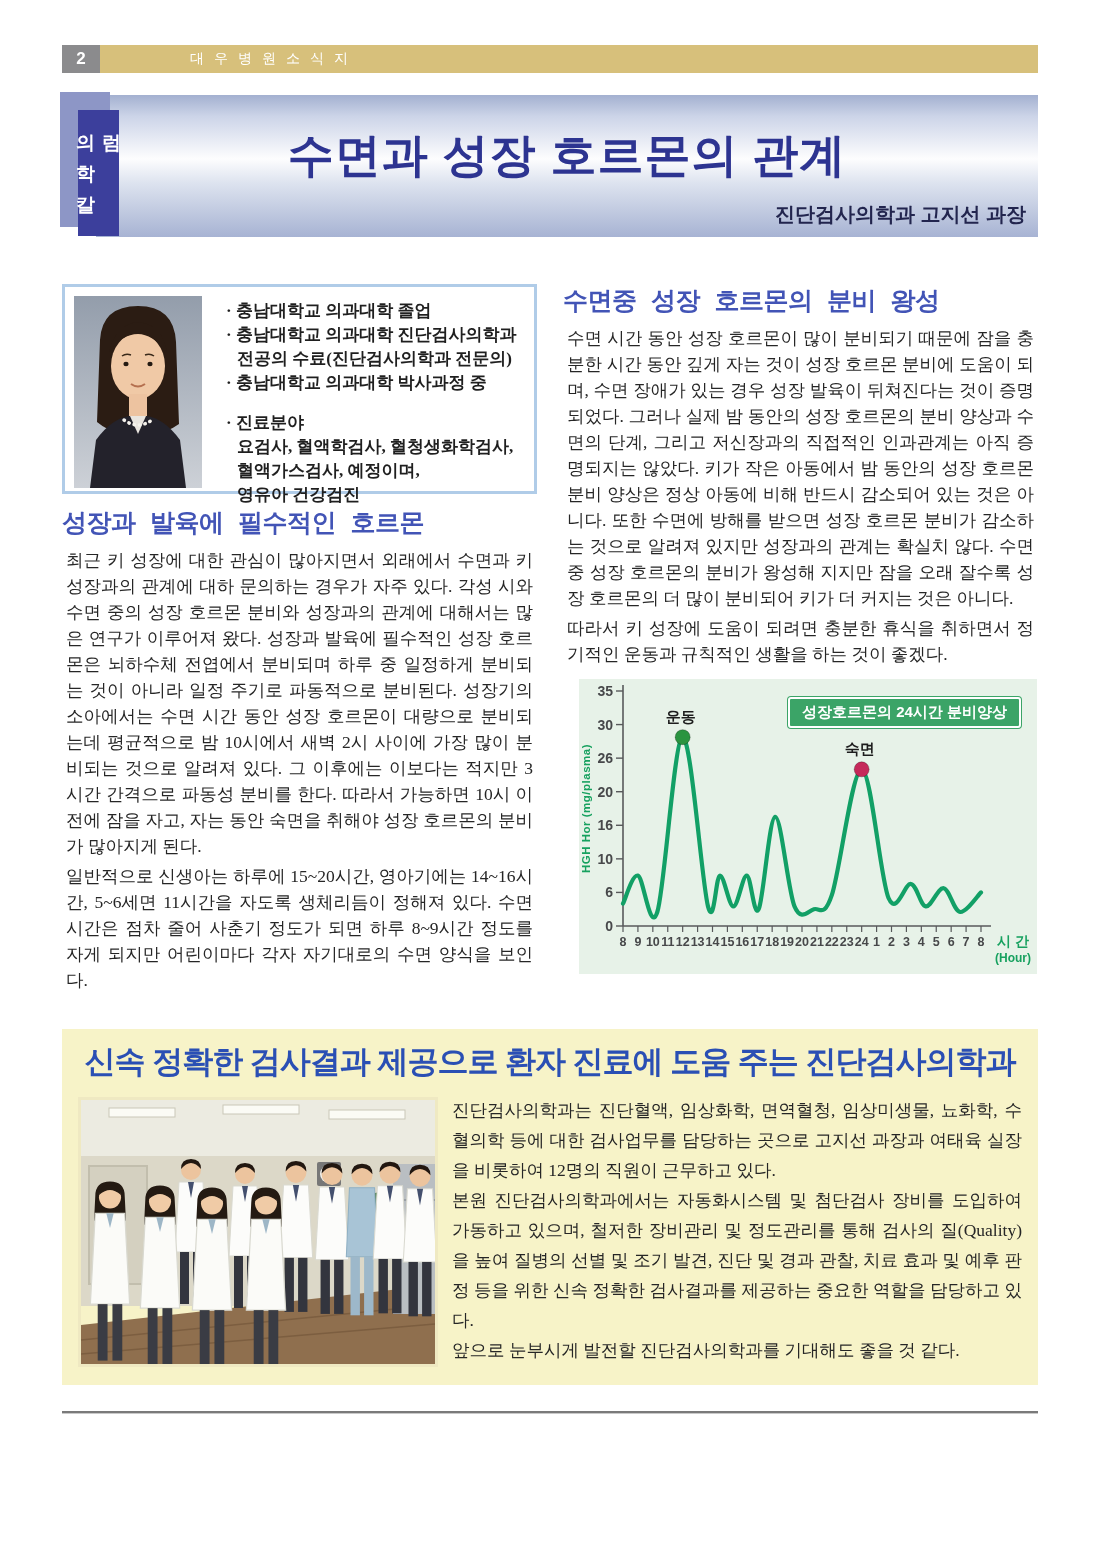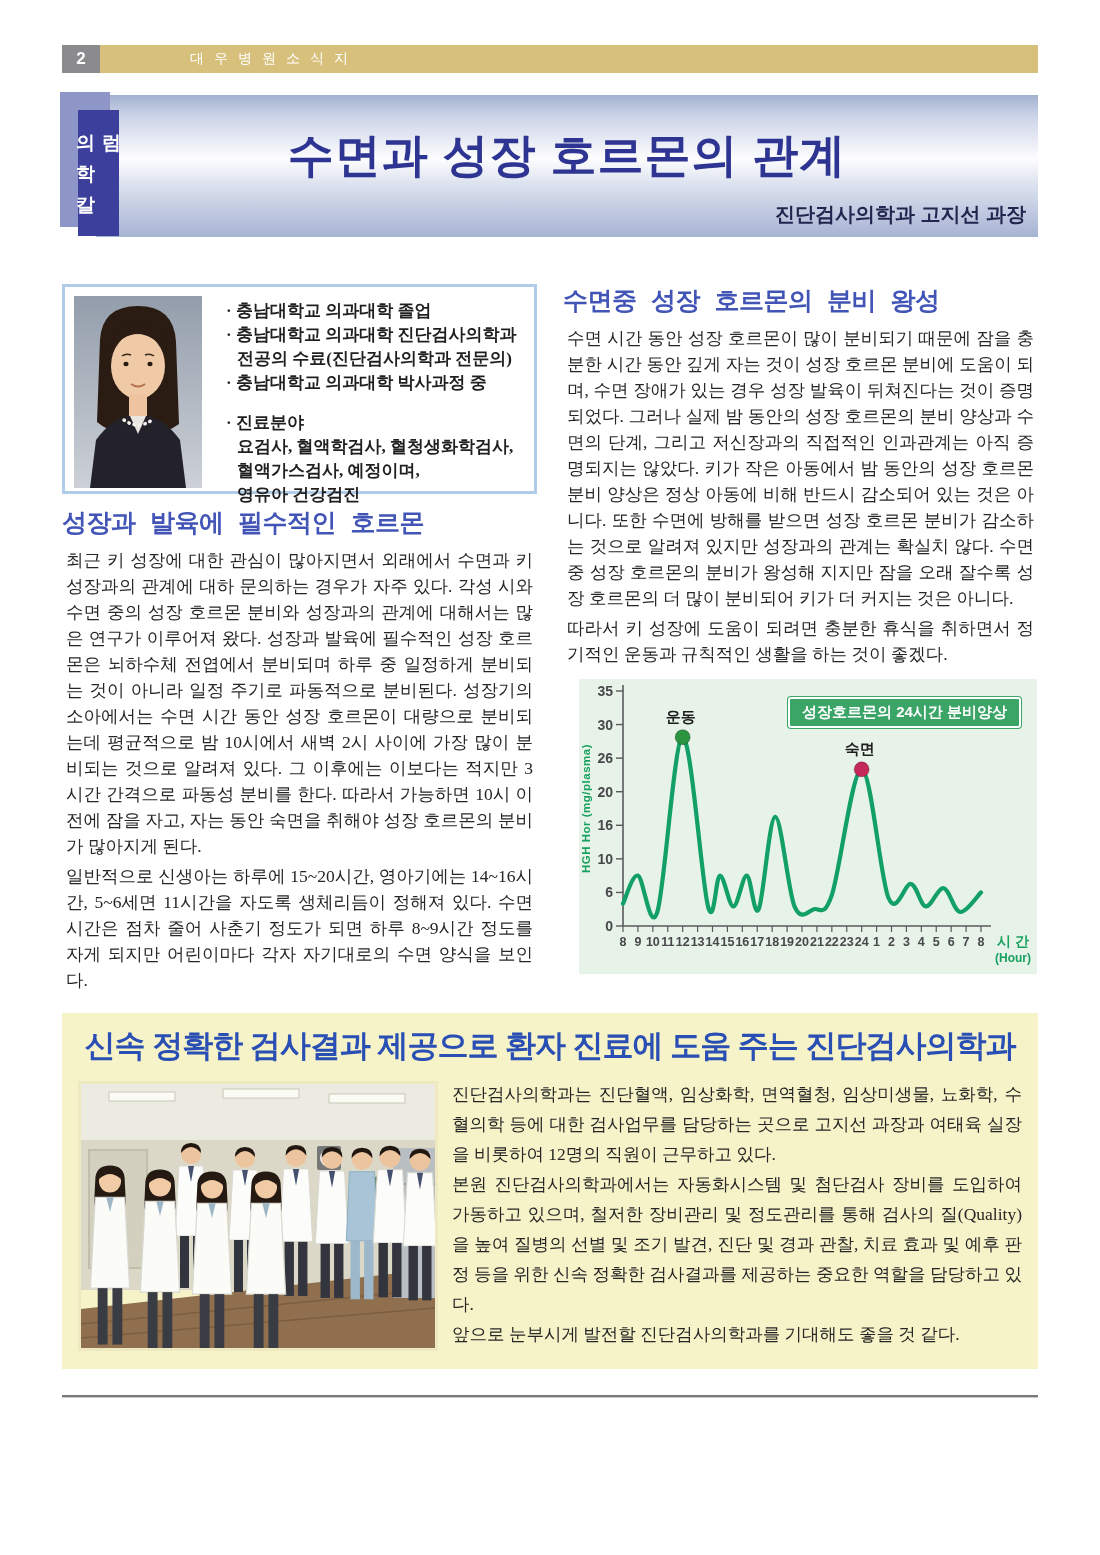--- a/index.html
+++ b/index.html
@@ -41,21 +41,21 @@
   .chart-badge{position:absolute;top:18px;right:16px;background:#3ba467;color:#fff;
                font:bold 15px "Liberation Sans",sans-serif;padding:4px 12px;border:2px solid #fff;
                border-radius:3px;box-shadow:0 0 0 1px #3ba467;}
   #gh-chart text.tick{font:bold 12.5px "Liberation Sans",sans-serif;fill:#47484a;}
   #gh-chart text.ytick{font:bold 14px "Liberation Sans",sans-serif;fill:#47484a;}
   #gh-chart text.anno{font:bold 15px "Liberation Sans",sans-serif;fill:#1d1d1d;}
   #gh-chart text.xlabel{font:bold 14px "Liberation Sans",sans-serif;fill:#17a15f;}
   #gh-chart text.xlabel2{font:bold 12px "Liberation Sans",sans-serif;fill:#17a15f;}
   #gh-chart text.ylabel{font:bold 11.5px "Liberation Sans",sans-serif;fill:#17a15f;letter-spacing:.5px;}
   
-  .lab-panel{margin-top:16px;background:#f7f3c8;padding:8px 16px 12px;box-sizing:border-box;overflow:hidden;}
+  .lab-panel{margin-top:32px;background:#f7f3c8;padding:8px 16px 12px;box-sizing:border-box;overflow:hidden;}
   .lab-title{text-align:center;font:900 31px "Liberation Sans",sans-serif;color:#2a4fb4;
              margin:4px 0 12px;letter-spacing:-1px;}
   .lab-photo{float:left;width:360px;height:270px;margin:2px 14px 6px 0;border:3px solid #efe9c2;box-sizing:border-box;}
   .lab-body p{font-size:17.5px;line-height:30px;text-align:justify;word-break:break-all;margin:0;}
   
   .footer-rule{clear:both;margin-top:26px;height:3px;
                background:linear-gradient(#7a7a7a,#7a7a7a 55%,#c9c9c9 55%);}
 </style>
 </head>
 <body>

